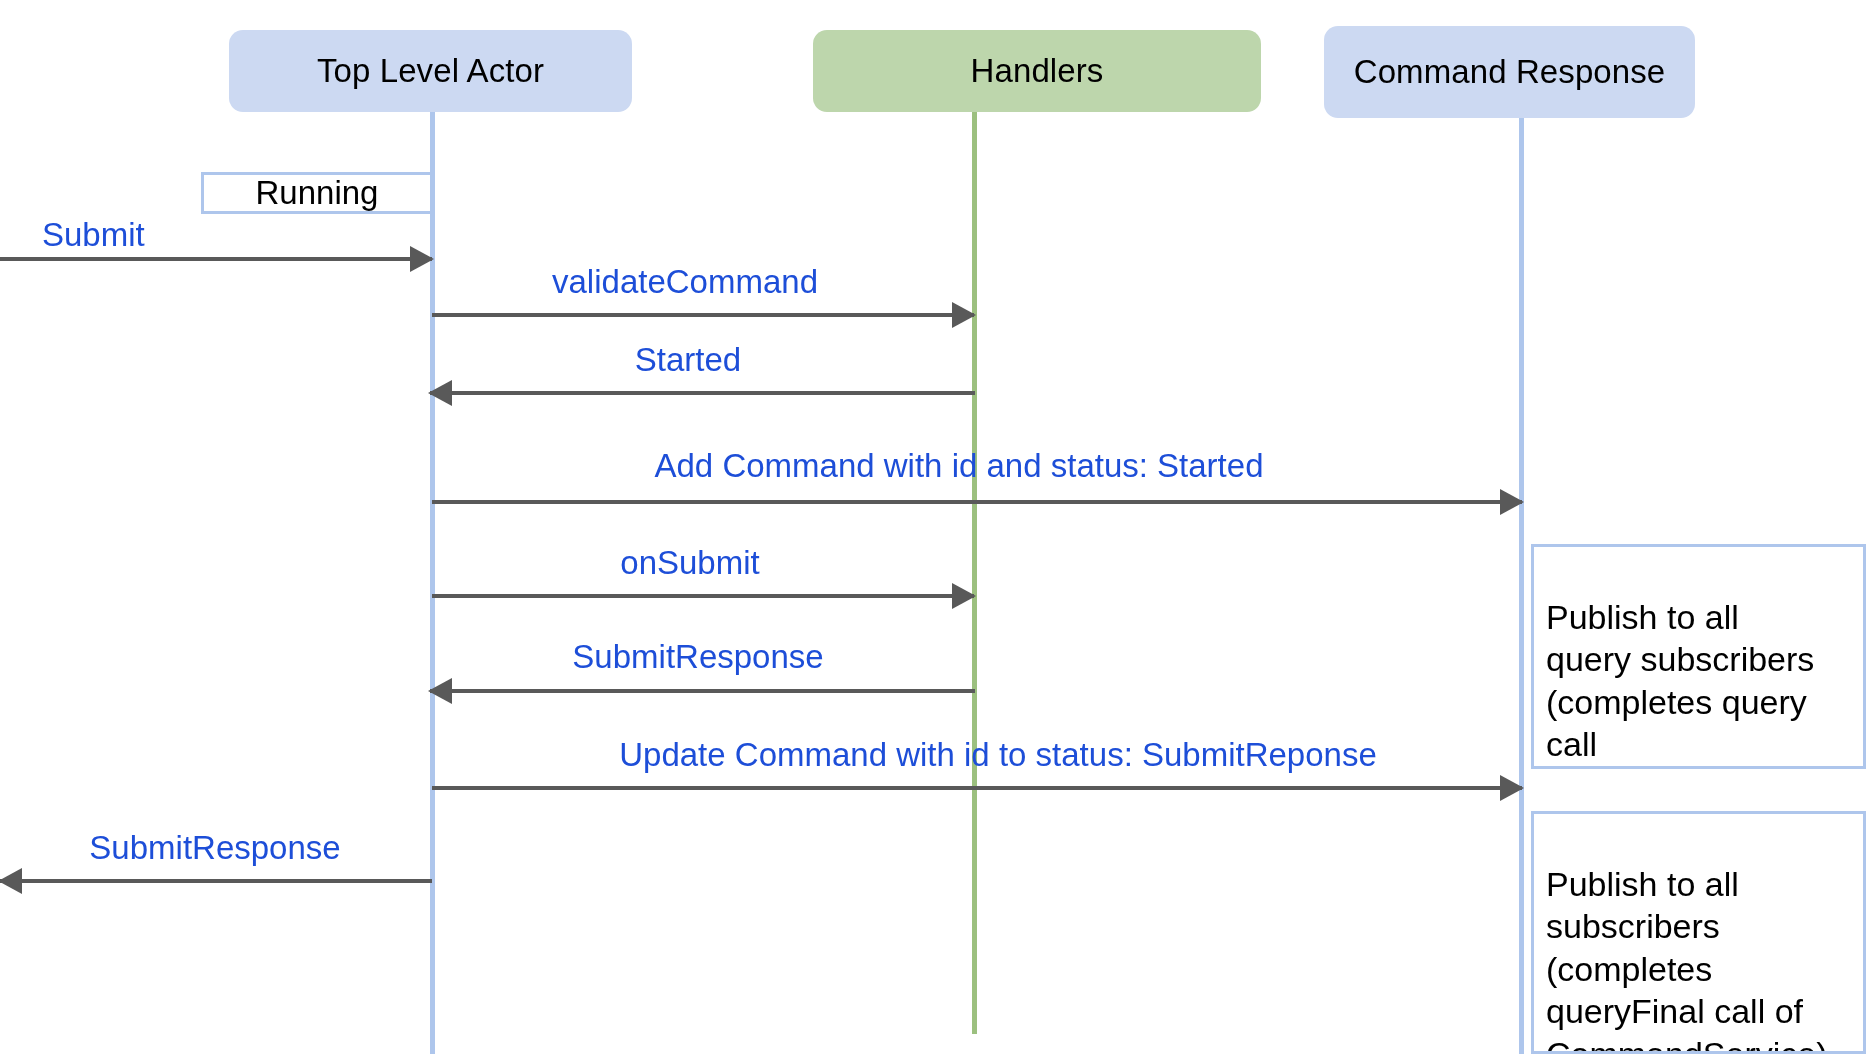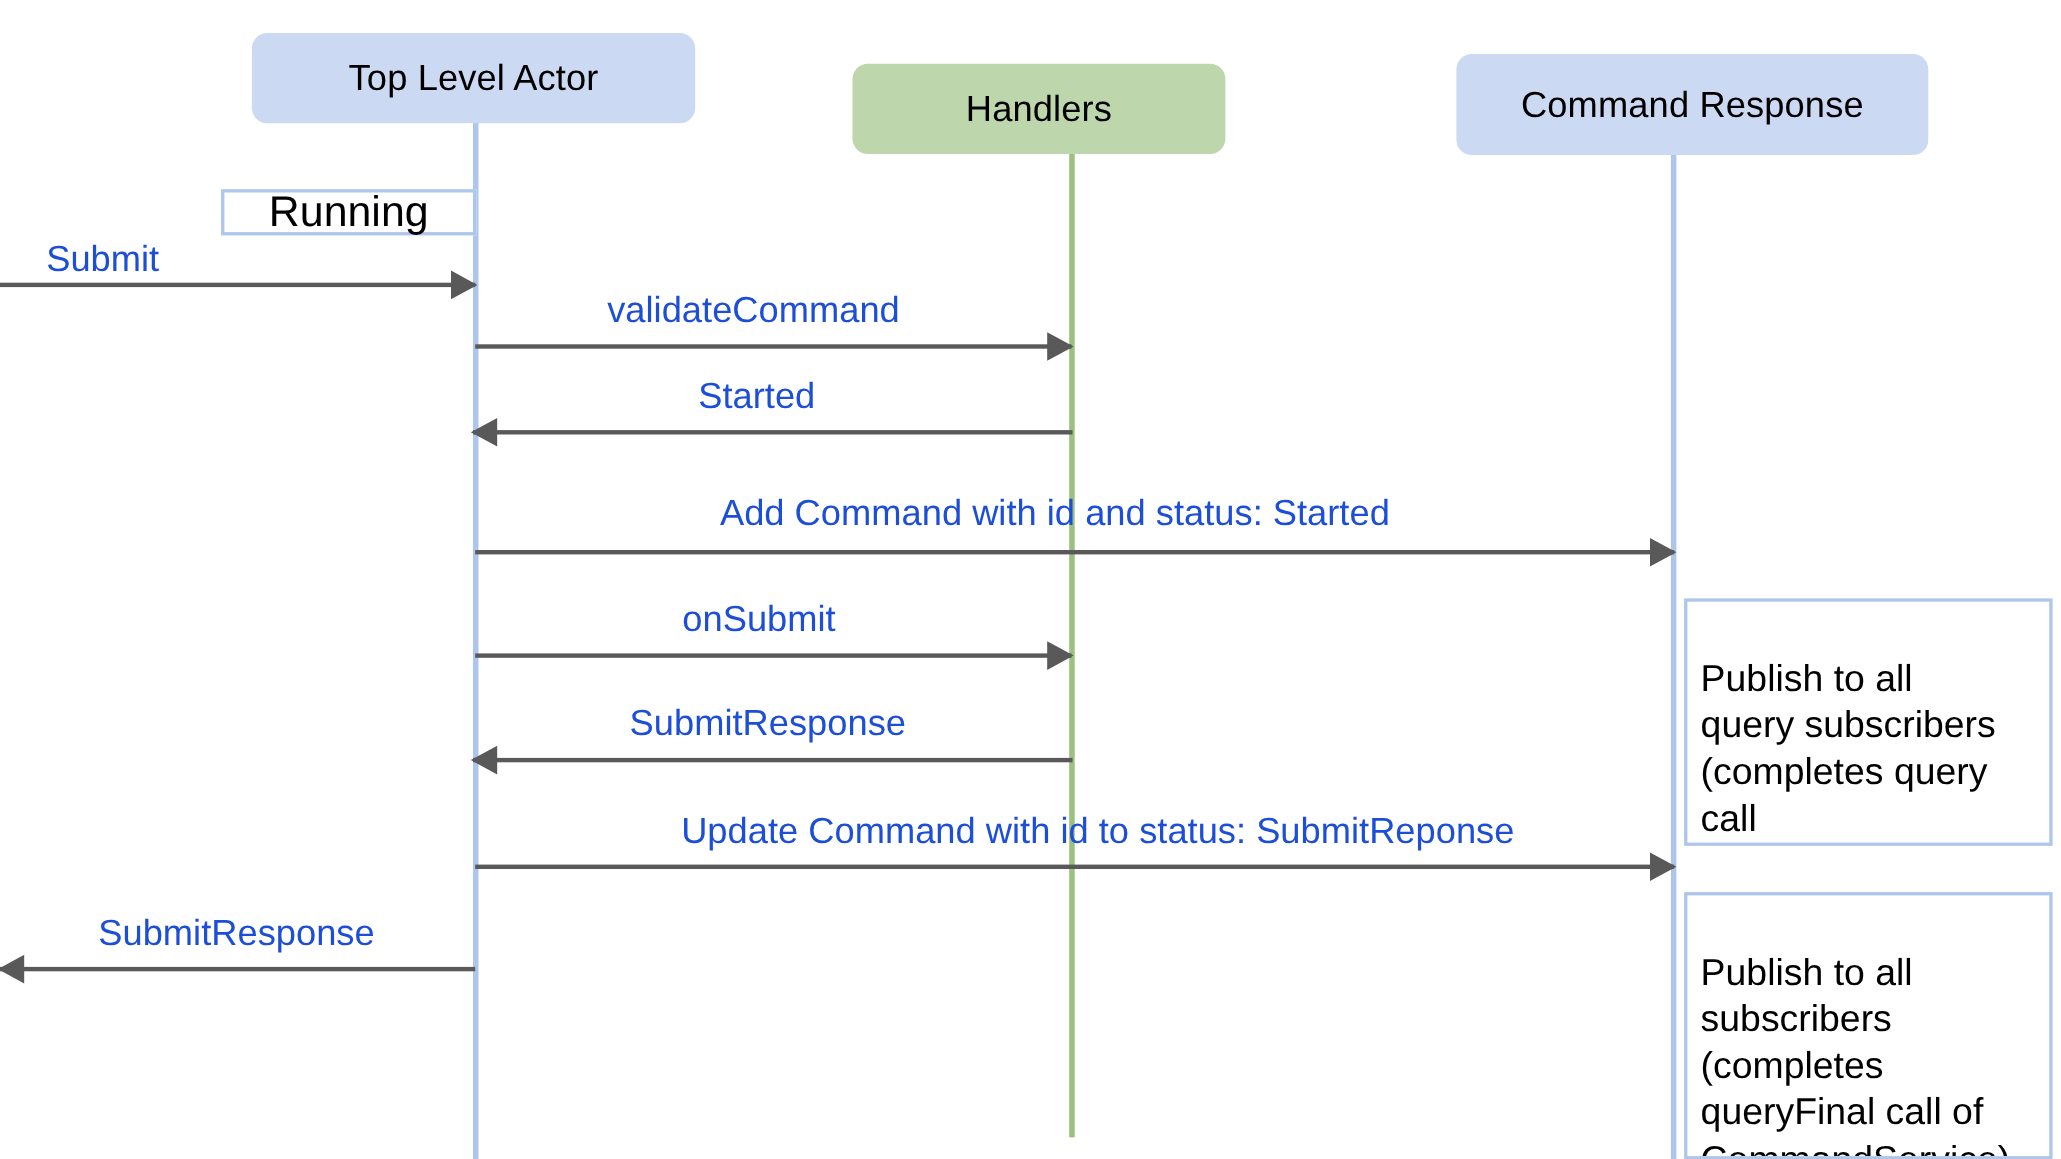--- a/index.html
+++ b/index.html
@@ -46,21 +46,21 @@
 
   
   .state-box {
     position: absolute;
     box-sizing: border-box;
     background: #ffffff;
     border: 3px solid #aec6ec;
     display: flex;
     align-items: center;
     justify-content: center;
-    font-size: 39px;
+    font-size: 33px;
     color: #000;
   }
 
   
   .note-box {
     position: absolute;
     box-sizing: border-box;
     background: #ffffff;
     border: 3px solid #aec6ec;
     font-size: 34px;
@@ -121,25 +121,25 @@
   <div class="lifeline lifeline-blue" style="left:430px; top:104px; height:950px;"></div>
 
   <div class="lifeline lifeline-green" style="left:972px; top:104px; height:930px;"></div>
 
   <div class="lifeline lifeline-blue" style="left:1519px; top:104px; height:950px;"></div>
 
   <div class="actor-box actor-blue" style="left:229px; top:30px; width:403px; height:82px;">
     <span>Top Level Actor</span>
   </div>
 
-  <div class="actor-box actor-green" style="left:775px; top:30px; width:339px; height:82px;margin-top:28px;">
+  <div class="actor-box actor-green" style="left:813px; top:30px; width:448px; height:82px;">
     <span>Handlers</span>
   </div>
 
-  <div class="actor-box actor-blue" style="left:1324px; top:26px; width:429px; height:92px; flex-direction:column;margin-top:23px;">
+  <div class="actor-box actor-blue" style="left:1324px; top:26px; width:371px; height:92px; flex-direction:column;">
     <span>Command Response</span>
   </div>
 
   <div class="state-box" style="left:201px; top:172px; width:232px; height:42px;">
     <span>Running</span>
   </div>
 
   <div class="note-box" style="left:1531px; top:544px; width:335px; height:225px;">
     <span>Publish to all
 query subscribers

